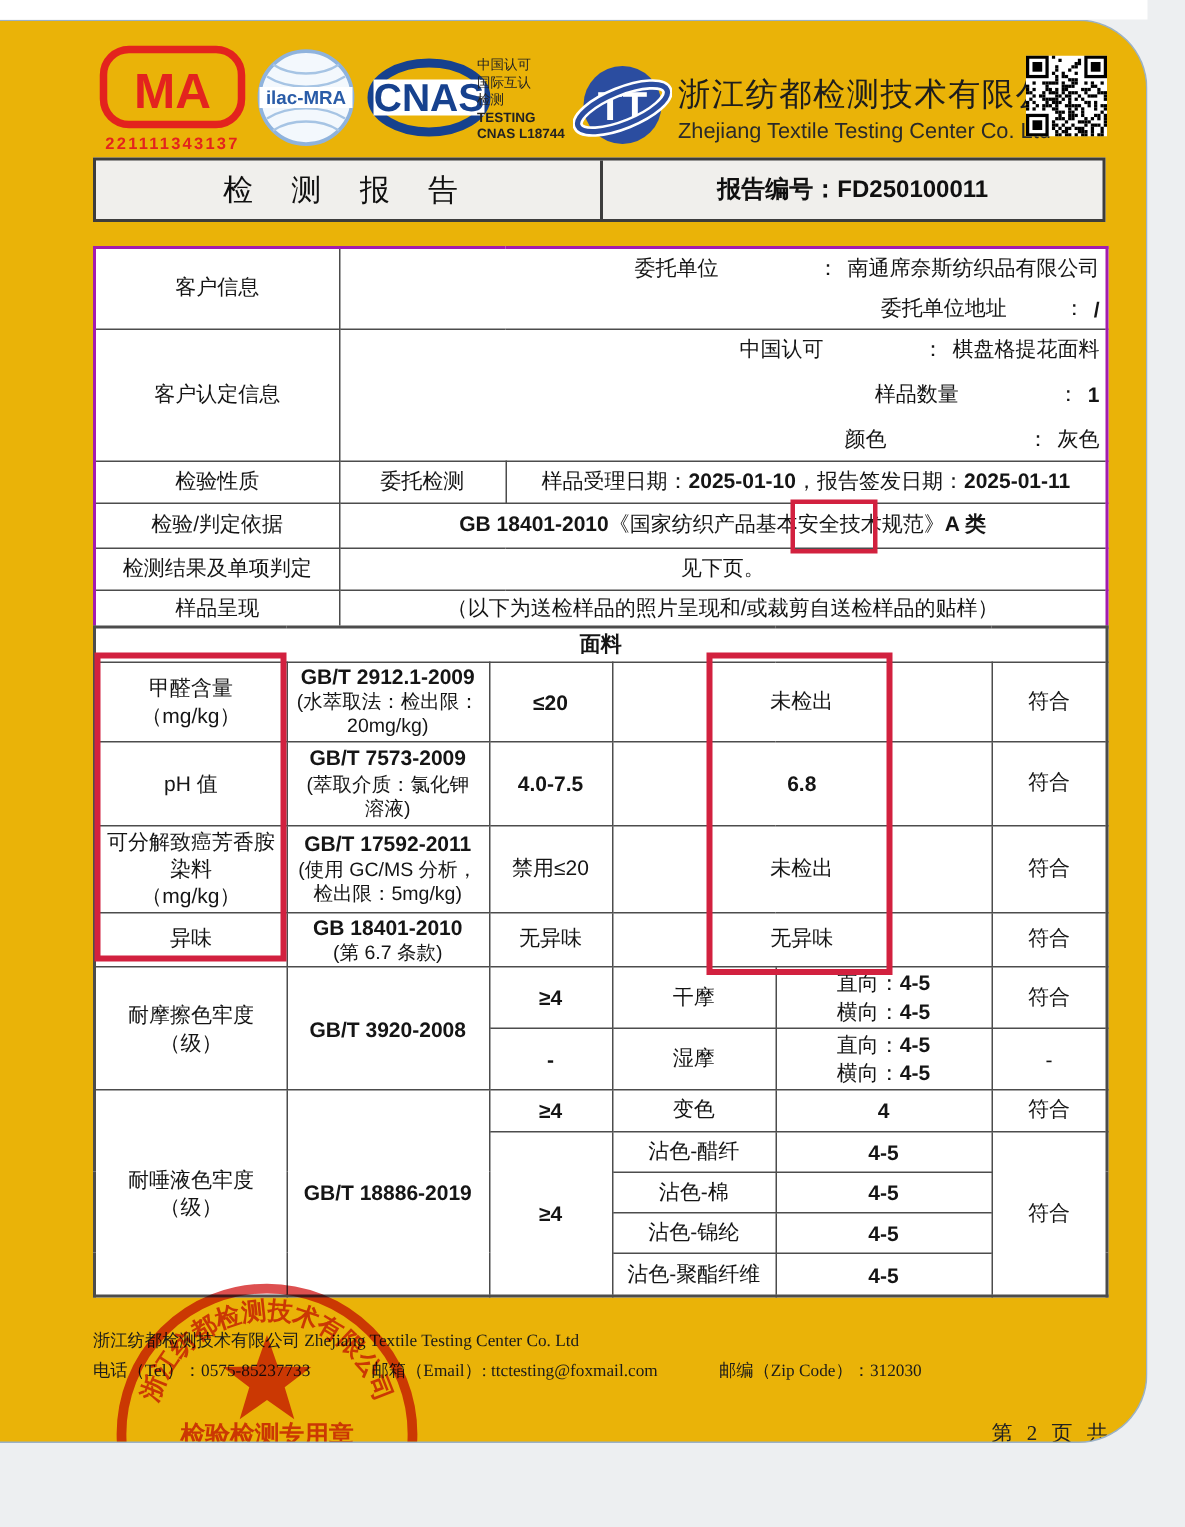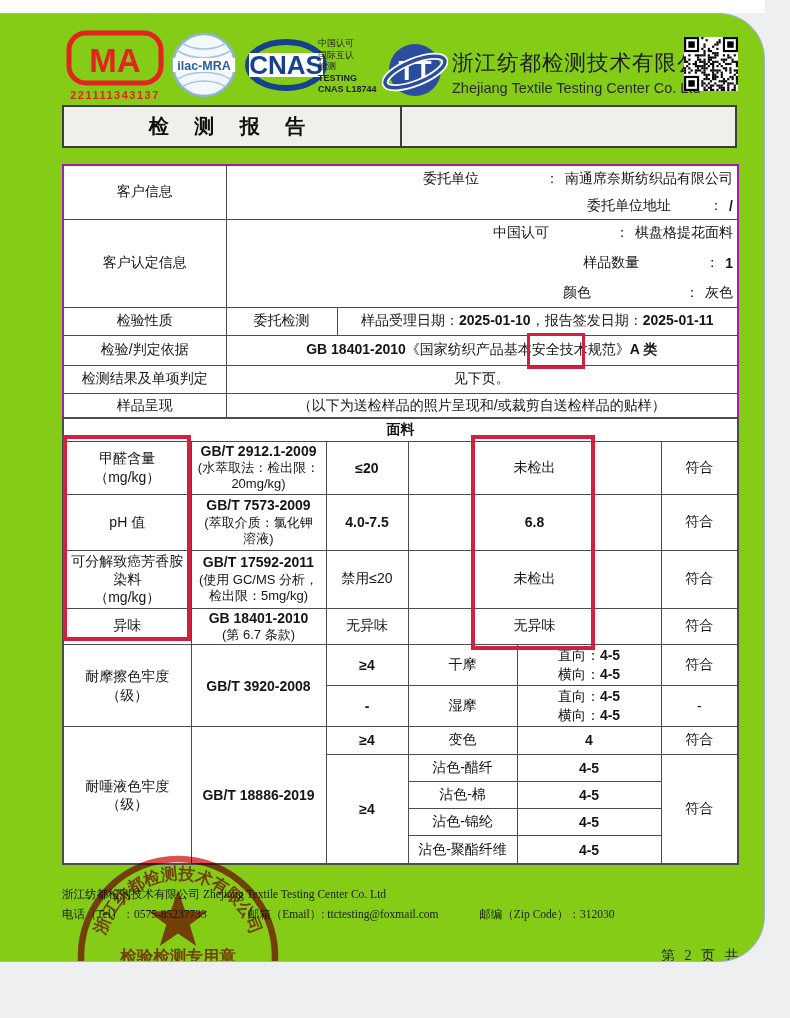--- a/index.html
+++ b/index.html
@@ -5,21 +5,21 @@
   html,body{margin:0;padding:0;}
   body{
     width:790px;height:1018px;position:relative;overflow:hidden;
     background:#edeff1;
     font-family:"Liberation Sans","DejaVu Sans",sans-serif;
     color:#111;
   }
   .top-strip{position:absolute;left:0;top:0;width:765px;height:13px;background:#fff;}
   .sheet{
     position:absolute;left:0;top:13px;width:765px;height:949px;
-    background:#84cc16;border:1px solid #9ab1c6;border-left:none;
+    background:#eab308;border:1px solid #9ab1c6;border-left:none;
     border-radius:0 46px 46px 0;overflow:hidden;box-sizing:border-box;
   }
   .content{position:absolute;left:0;top:-13px;width:790px;height:1018px;}
 
   
   .logo{position:absolute;}
   .cma{left:64px;top:28px;}
   .ilac{left:170px;top:30px;}
   .cnas{left:244px;top:36px;}
   .cnas-text{position:absolute;left:318px;top:37px;font-size:9px;line-height:11.5px;color:#222;}
@@ -31,21 +31,21 @@
   .qr{position:absolute;left:684px;top:36px;width:54px;height:54px;}
 
   
   .titlebar{
     position:absolute;left:62px;top:104px;width:675px;height:43px;
     background:#f0efec;border:2px solid #3d3d3d;box-sizing:border-box;
     display:flex;
   }
   .titlebar .t-left{
     width:338px;display:flex;align-items:center;justify-content:center;
-    font-size:20px;font-weight:bold;letter-spacing:10px;color:#101010;
+    font-size:20px;font-weight:normal;letter-spacing:10px;color:#101010;
     border-right:2px solid #3d3d3d;box-sizing:border-box;
   }
   .titlebar .t-right{
     flex:1;display:flex;align-items:center;justify-content:center;
     font-size:16px;font-weight:bold;color:#101010;
   }
 
   
   table.doc{border-collapse:collapse;table-layout:fixed;position:absolute;background:#fff;}
   table.doc td{border:1px solid #4c4c4c;font-size:14px;color:#151515;
@@ -333,20 +333,24 @@
         <rect x="38.88" y="0" width="15.120000000000001" height="15.120000000000001" fill="#000"></rect>
         <rect x="41.040000000000006" y="2.16" width="10.8" height="10.8" fill="#fff"></rect>
         <rect x="43.2" y="4.32" width="6.48" height="6.48" fill="#000"></rect>
         <rect x="0" y="38.88" width="15.120000000000001" height="15.120000000000001" fill="#000"></rect>
         <rect x="2.16" y="41.040000000000006" width="10.8" height="10.8" fill="#fff"></rect>
         <rect x="4.32" y="43.2" width="6.48" height="6.48" fill="#000"></rect>
       </svg>
 
   <div class="titlebar">
     <div class="t-left">检 测 报 告</div>
+    <div class="t-right">
+      <span>报告编号：</span>
+      <span>FD250100011</span>
+    </div>
   </div>
 
   <table class="doc info">
     <colgroup>
           <col style="width:163px">
           <col style="width:111px">
           <col style="width:401px">
         </colgroup>
     <tbody>
           <tr style="height:54px">

